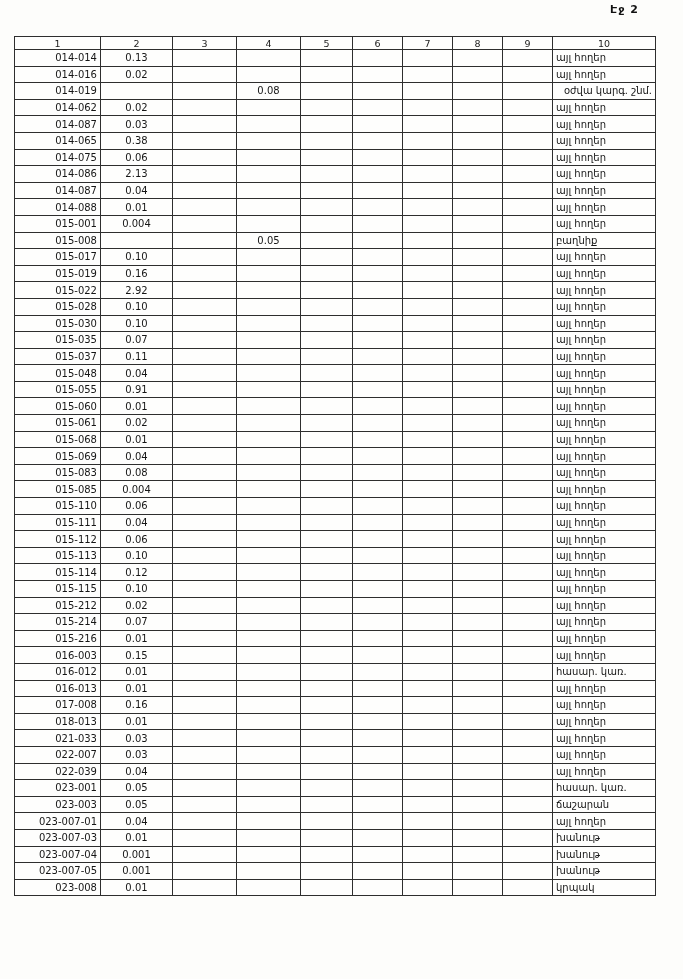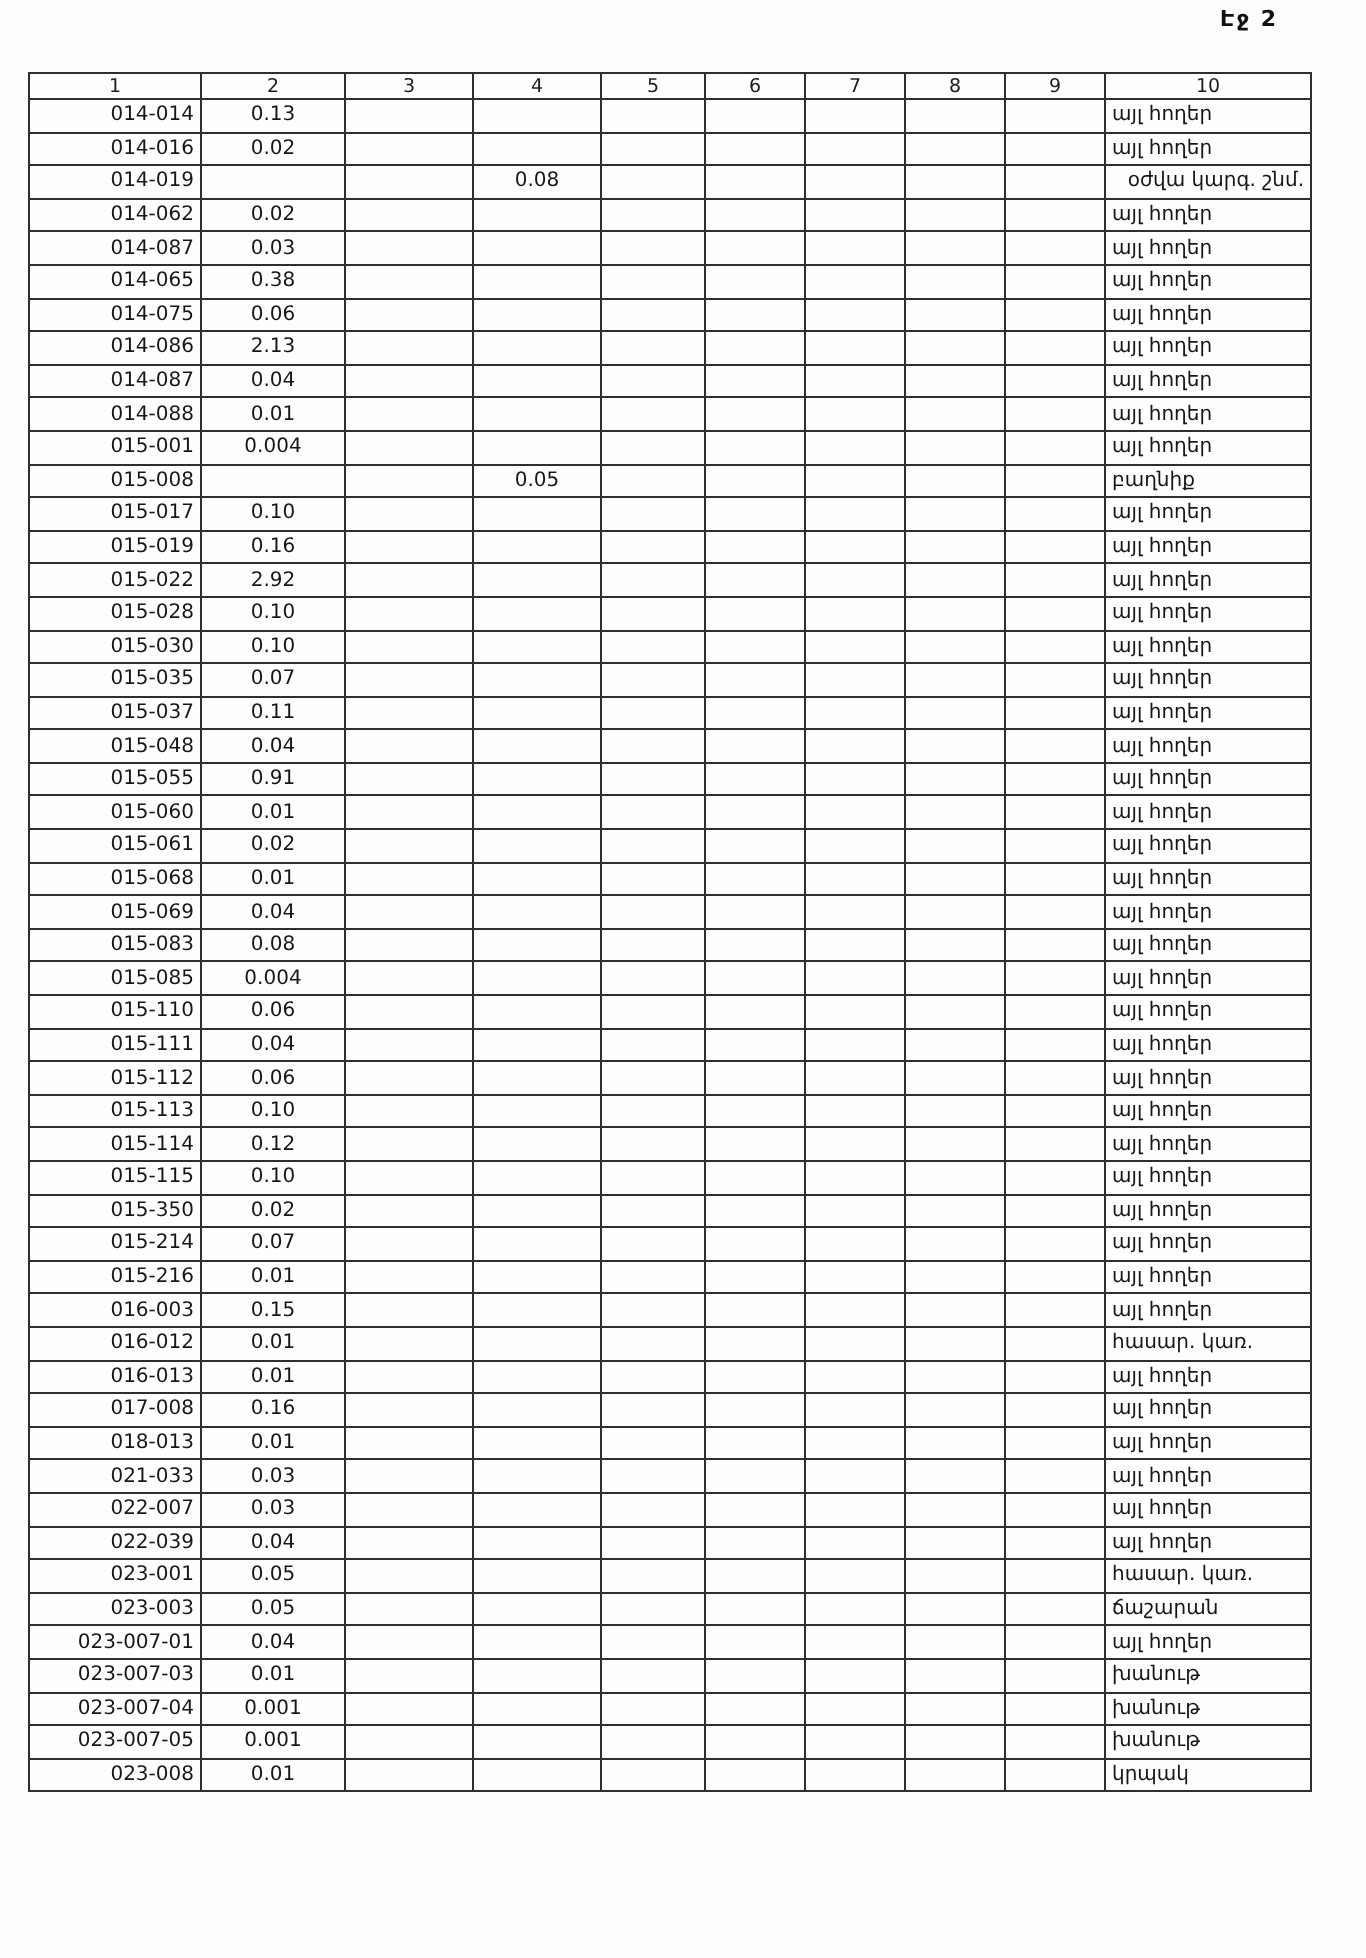--- a/index.html
+++ b/index.html
@@ -485,21 +485,21 @@
           <td class="c3"></td>
           <td class="c4"></td>
           <td class="c5"></td>
           <td class="c6"></td>
           <td class="c7"></td>
           <td class="c8"></td>
           <td class="c9"></td>
           <td class="c10">այլ հողեր</td>
         </tr>
         <tr>
-          <td class="c1">015-350</td>
+          <td class="c1">015-212</td>
           <td class="c2">0.02</td>
           <td class="c3"></td>
           <td class="c4"></td>
           <td class="c5"></td>
           <td class="c6"></td>
           <td class="c7"></td>
           <td class="c8"></td>
           <td class="c9"></td>
           <td class="c10">այլ հողեր</td>
         </tr>

